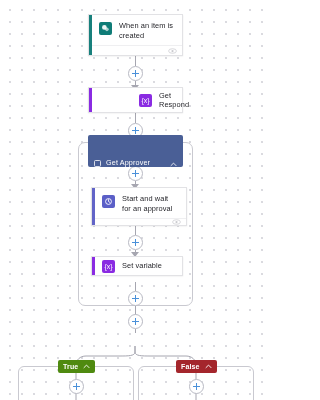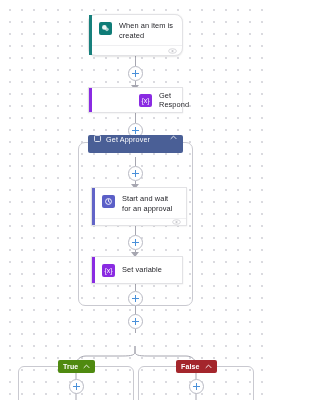--- a/index.html
+++ b/index.html
@@ -113,24 +113,24 @@
   
   .scope {
     position: absolute;
     border: 1px solid #c9c9d0;
     border-radius: 7px;
     box-sizing: border-box;
     background: transparent;
   }
   .scope-header {
     position: absolute;
-    height: 18px;
+    height: 32px;
     border-radius: 2px;
     display: flex;
-    align-items: flex-start;
+    align-items: flex-end;
     padding: 0 6px;
     box-sizing: border-box;
     z-index: 6;
   }
   .scope-header .sc-icon {
     width: 7px; height: 7px;
     flex: 0 0 7px;
     margin-right: 5px;
     opacity: 0.95;
   }
@@ -201,21 +201,21 @@
   <div class="conn" style="top:250px;height:6px;"></div>
   <div class="arrowhead" style="top:252px;"></div>
 
   <div class="conn" style="top:282px;height:9px;"></div>
   <div class="plus" style="top:291px;"></div>
 
   <div class="conn" style="top:306px;height:12px;"></div>
   <div class="plus" style="top:314px;"></div>
   <div class="conn" style="top:329px;height:4px;"></div>
 
-  <div class="card" style="left:88px;top:14px;width:95px;height:42px;border-radius:8px;">
+  <div class="card" style="left:88px;top:14px;width:95px;height:42px;">
     <span class="accent" style="background:#18807c;"></span>
     <div class="card-main">
       <span class="card-icon" style="background:#0f7c77;">
         <svg width="9" height="9" viewBox="0 0 16 16">
           <circle cx="6" cy="6" r="4.2" fill="#ffffff" opacity="0.92"></circle>
           <circle cx="10.5" cy="9.5" r="3.2" fill="#ffffff" opacity="0.65"></circle>
         </svg>
       </span>
       <span class="card-title">When an item is created</span>
     </div>
@@ -260,21 +260,21 @@
       <span class="card-title">Start and wait for an approval</span>
     </div>
     <div class="card-foot">
       <svg class="eye-icon" viewBox="0 0 16 10">
         <ellipse cx="8" cy="5" rx="7" ry="4" fill="none" stroke="#8a8a95" stroke-width="1.3"></ellipse>
         <circle cx="8" cy="5" r="2" fill="#8a8a95"></circle>
       </svg>
     </div>
   </div>
 
-  <div class="card" style="left:91px;top:256px;width:92px;height:28px;">
+  <div class="card" style="left:91px;top:256px;width:92px;height:20px;">
     <span class="accent" style="background:#8a2be2;"></span>
     <div class="card-main" style="align-items:center;padding-top:0;padding-bottom:0;">
       <span class="card-icon" style="background:#8a2be2;margin-top:0;">
         <span>{x}</span>
       </span>
       <span class="card-title" style="margin-top:0;">Set variable</span>
     </div>
   </div>
 
 

